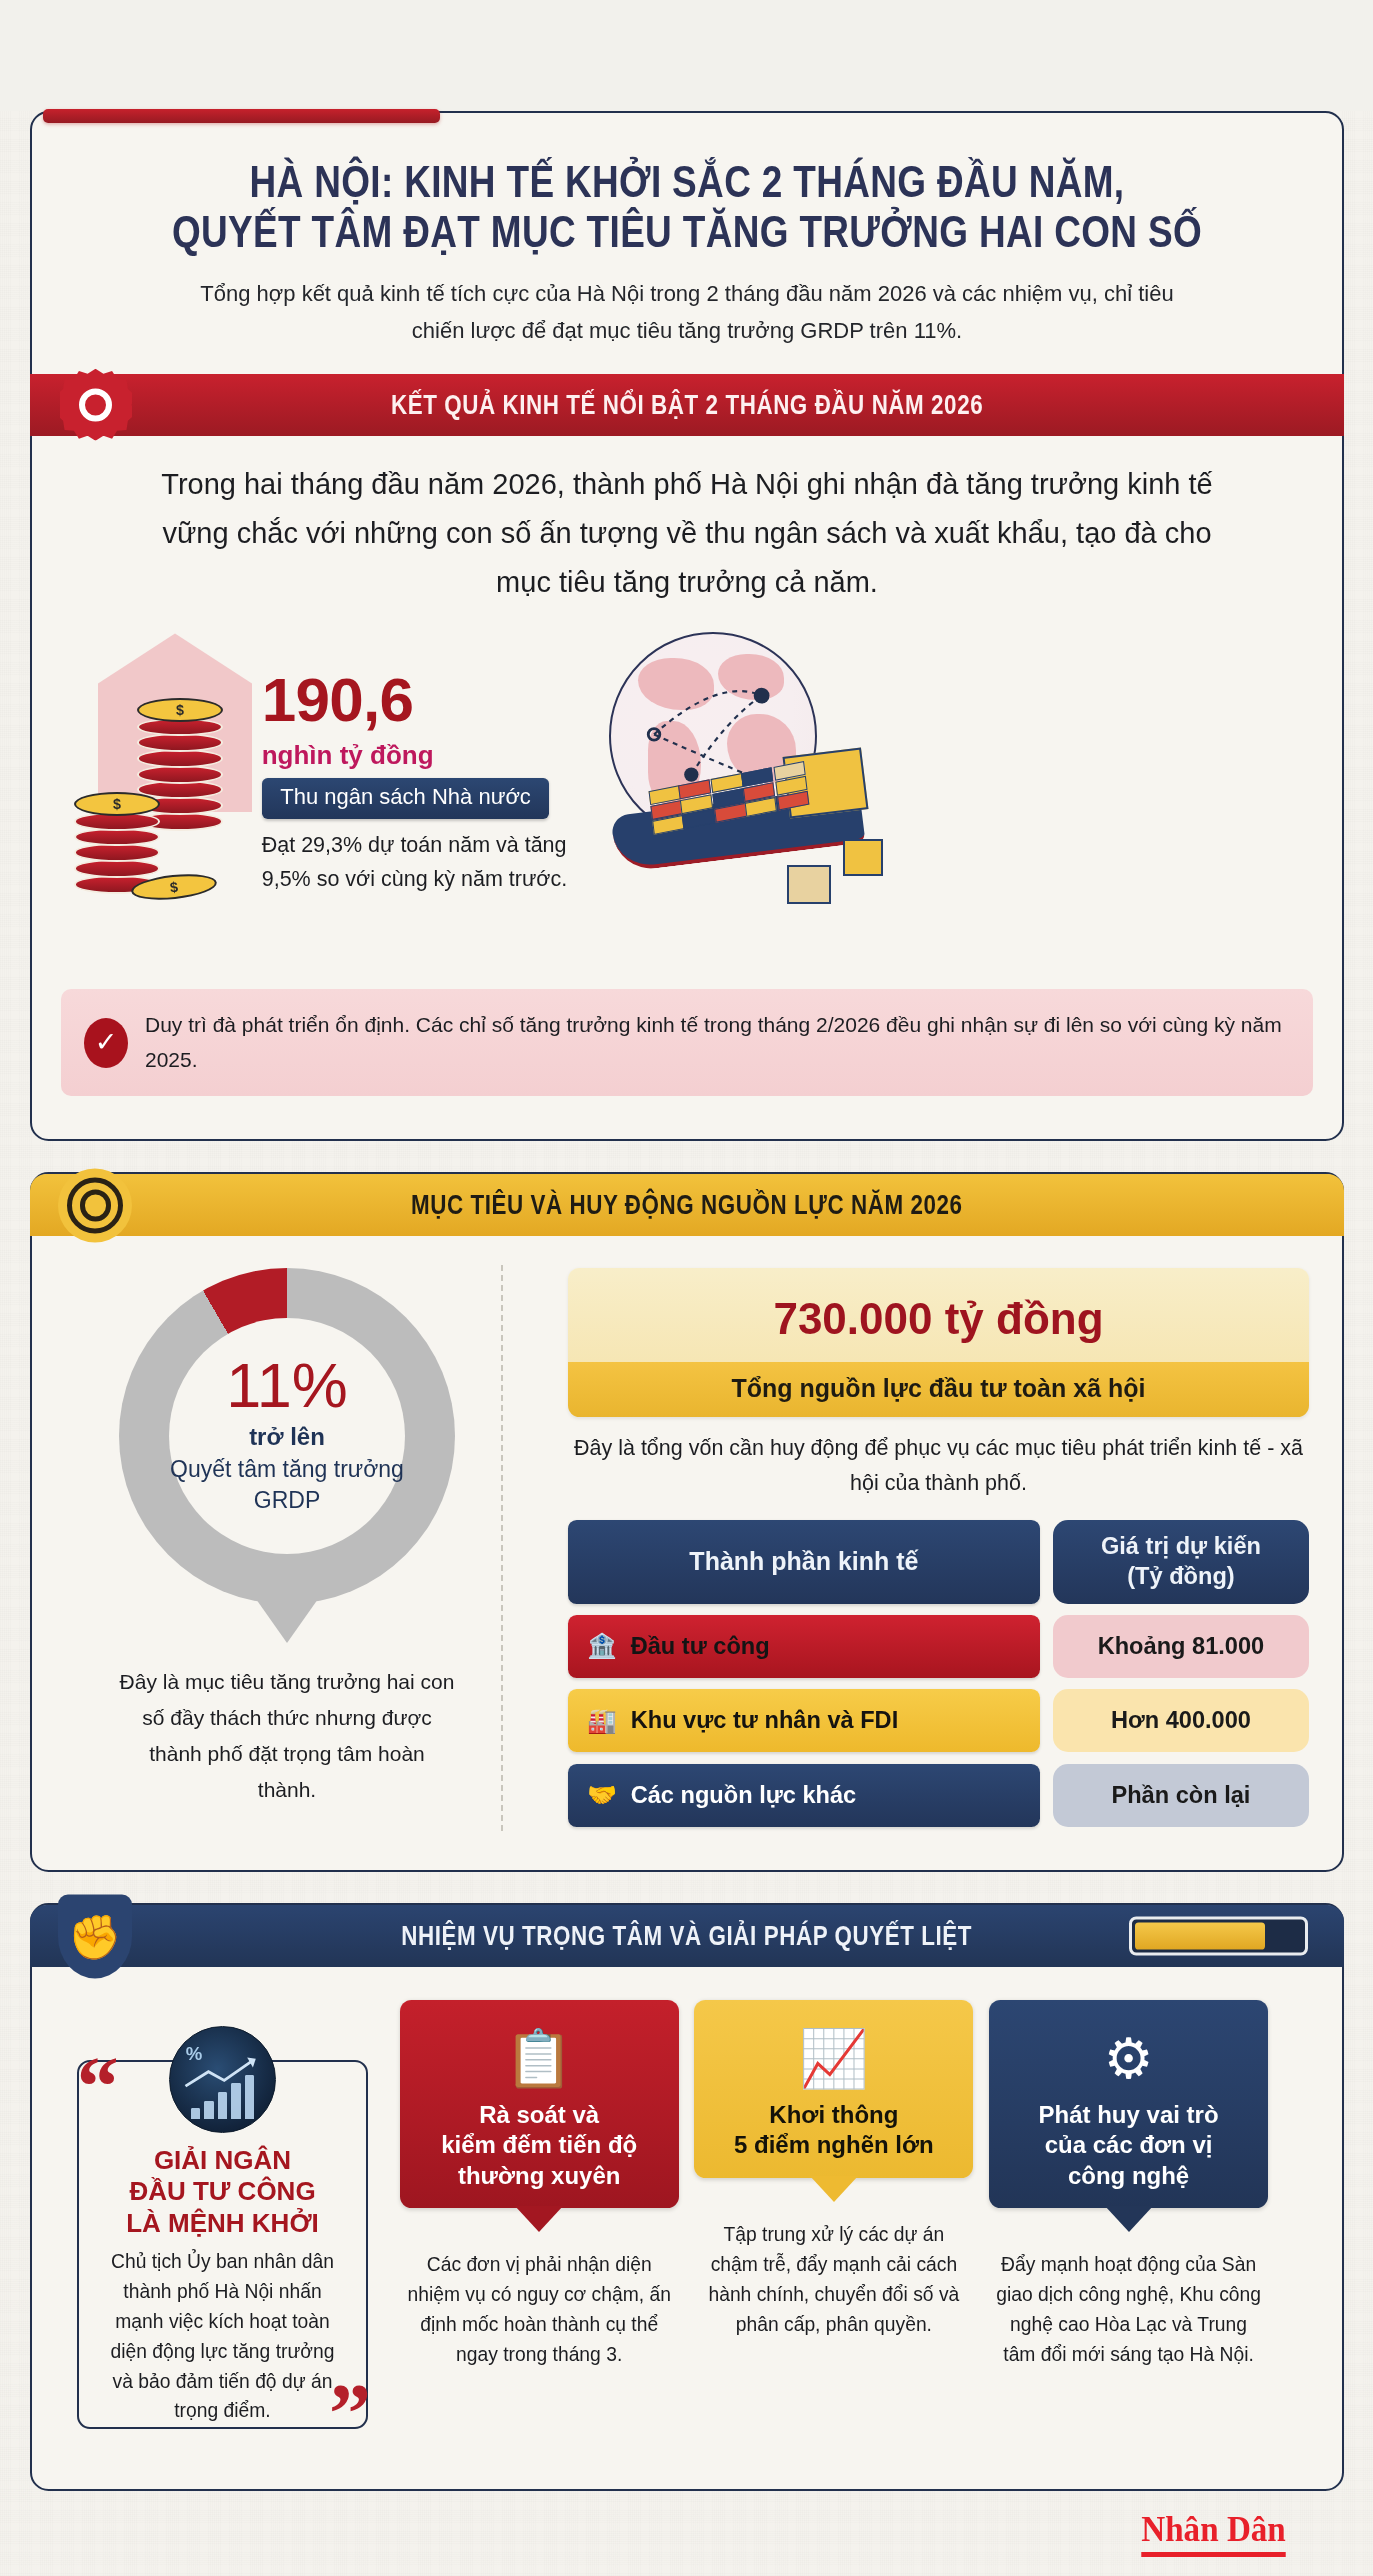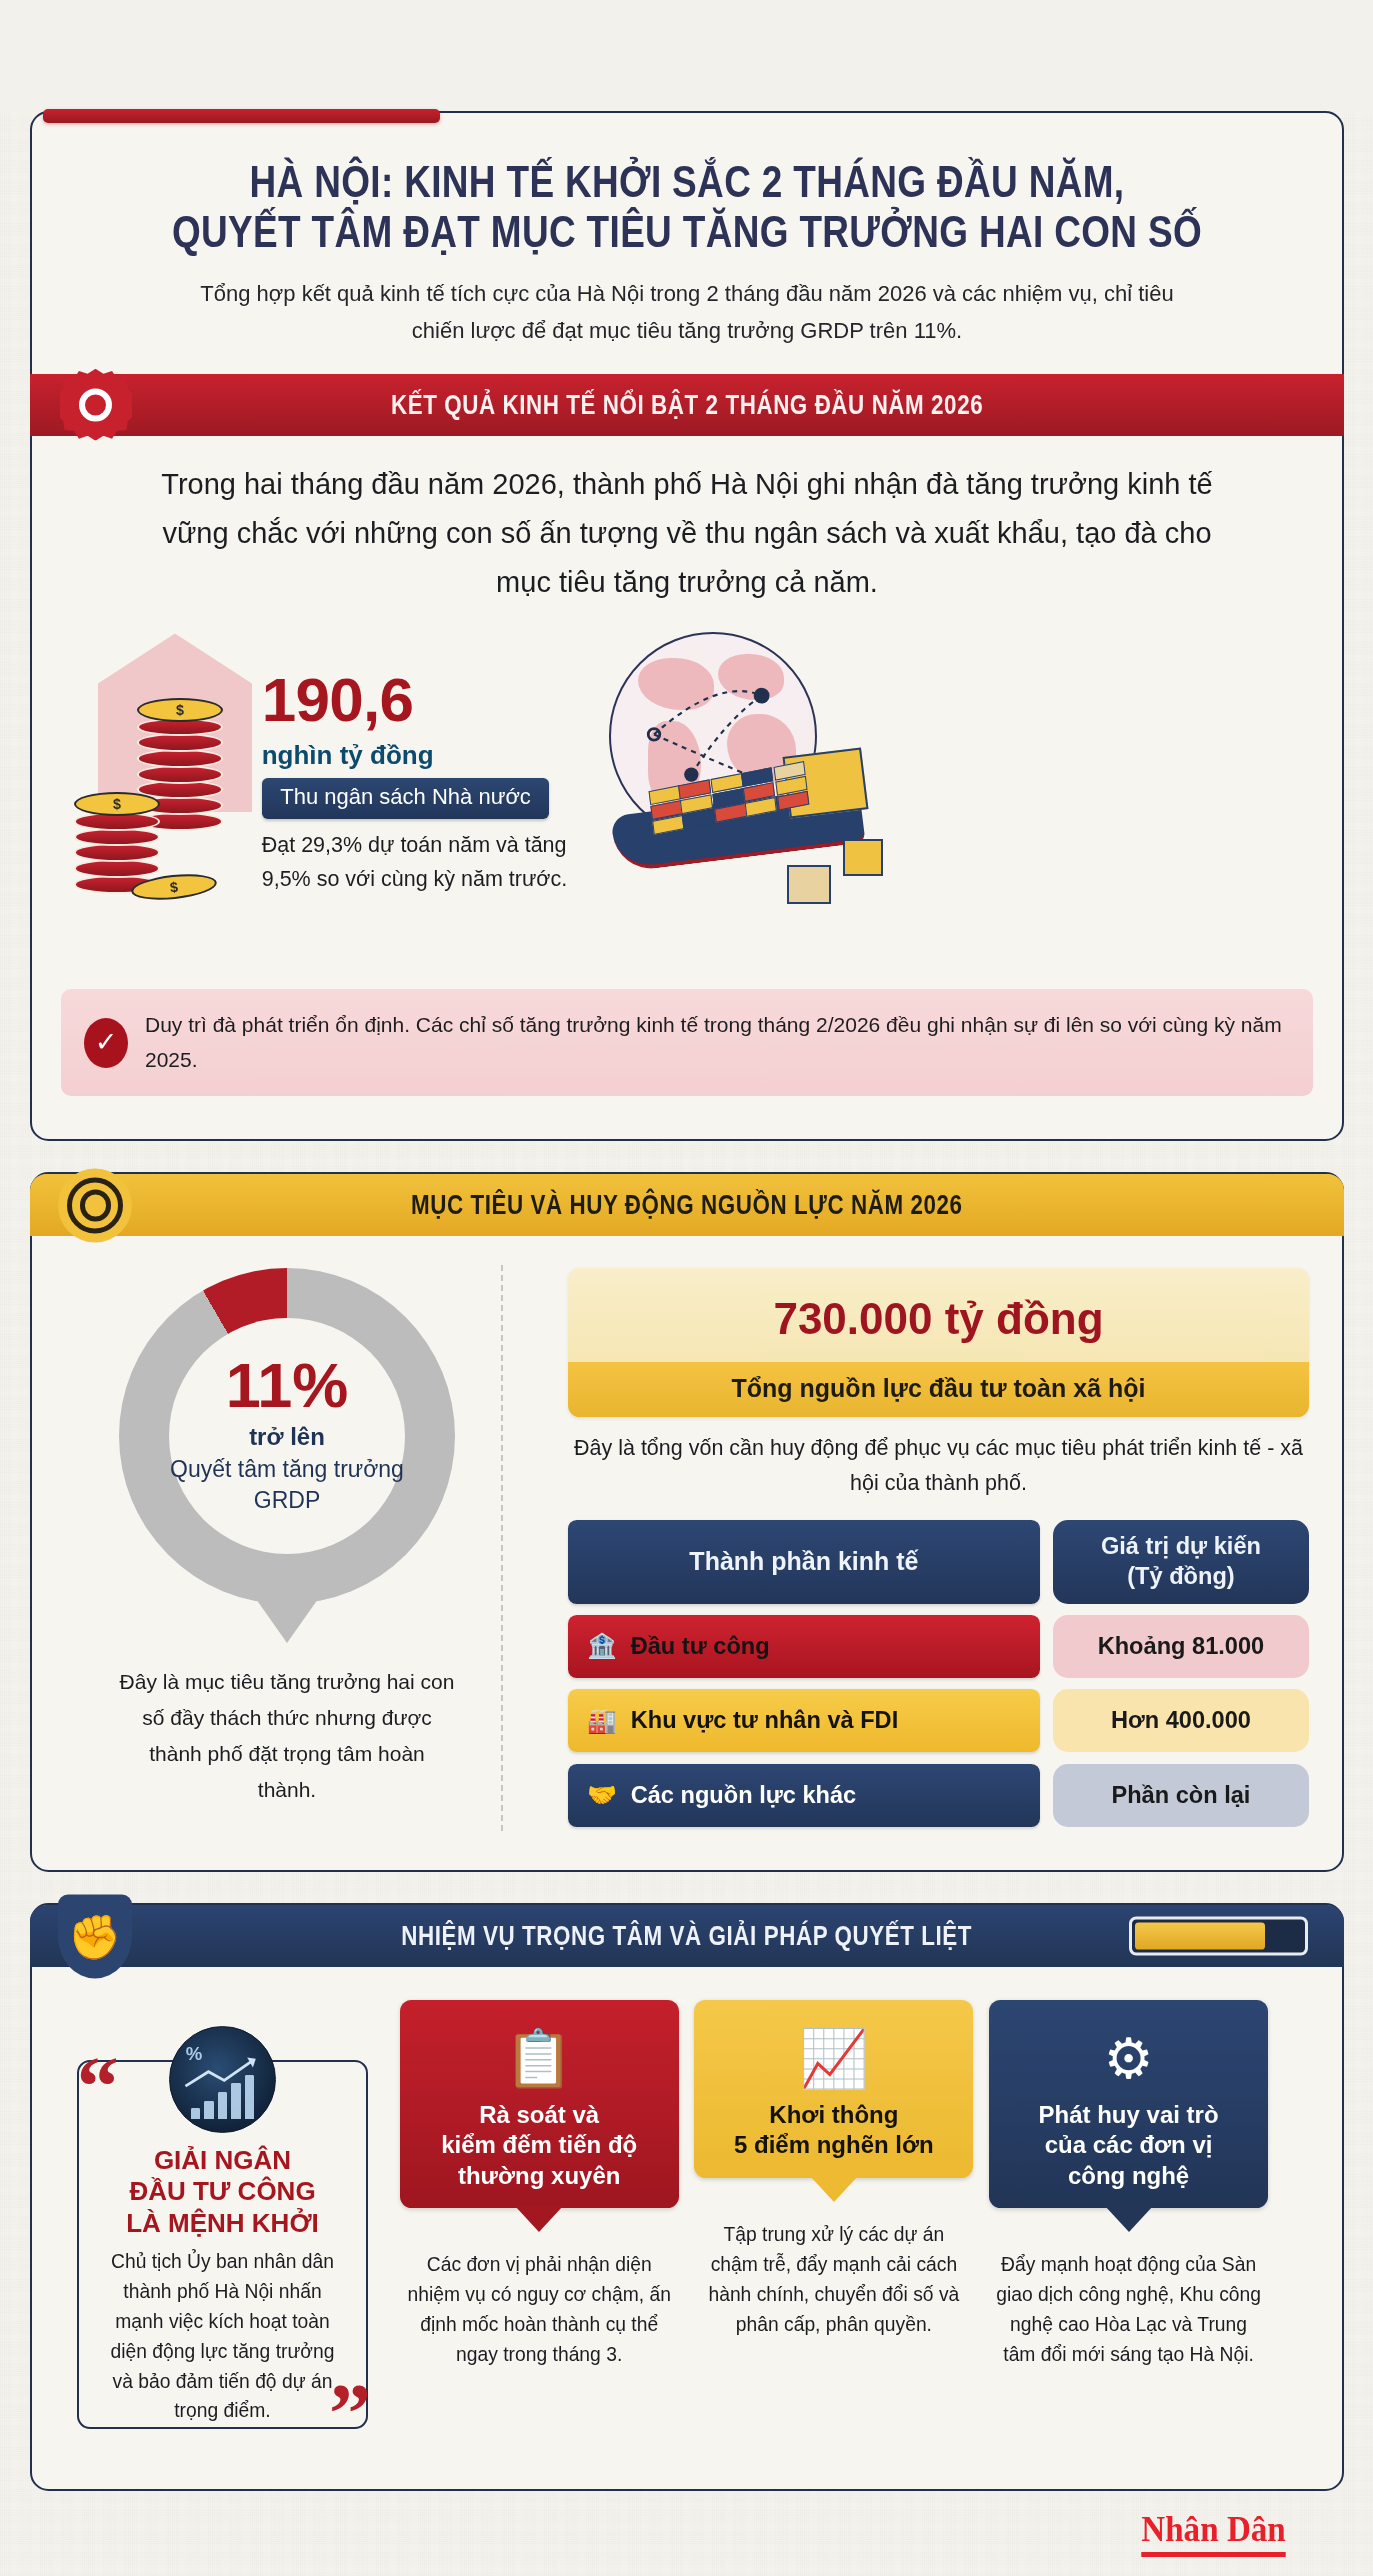--- a/index.html
+++ b/index.html
@@ -124,21 +124,21 @@
     max-width: 1052px;
   }
 
   
   .stats-row { display: flex; align-items: flex-start; margin-top: 18.6px; position: relative; }
   .stat-col { width: 401px; position: relative; }
   .stat-col.right { margin-left: auto; }
   .stat-art { width: 315px; position: relative; }
 
   .big-num { font-size: 62px; font-weight: bold; color: #a5161f; line-height: 1; letter-spacing: -0.7px; }
-  .unit { font-size: 26px; font-weight: bold; color: #0c4a6e; margin-top: 8.6px; }
+  .unit { font-size: 26px; font-weight: bold; color: #be185d; margin-top: 8.6px; }
   .chip {
     display: inline-block;
     background: linear-gradient(180deg,#2c4772,#22365a);
     color: #fff;
     font-size: 22px;
     padding: 6.4px 18.6px 8.6px;
     border-radius: 5.7px;
     margin-top: 7.2px;
     box-shadow: 0 1.4px 2.9px rgba(0,0,0,.2);
   }
@@ -239,21 +239,21 @@
     border-right: 31.5px solid transparent;
     border-top: 44px solid #bcbcbc;
   }
   .donut-hole {
     position: absolute; left: 50%; top: 50%; transform: translate(-50%,-50%);
     width: 236px; height: 236px; border-radius: 50%;
     background: #f7f5f0;
     display: flex; flex-direction: column; align-items: center; justify-content: center;
     z-index: 3;
   }
-  .donut-pct { font-size: 63px; font-weight: bold; color: #a5161f; line-height: .95; }
+  .donut-pct { font-size: 63px; font-weight: normal; color: #a5161f; line-height: .95; }
   .donut-sub1 { font-size: 24px; font-weight: bold; color: #1f3356; margin-top: 7.2px; }
   .donut-sub2 { font-size: 23px; color: #1f3356; line-height: 1.34; text-align: center; margin-top: 2.9px; }
 
   .p2-left-note {
     margin-top: 60px;
     text-align: center;
     font-size: 21px;
     line-height: 1.72;
     color: #1c1d21;
     max-width: 336px;

